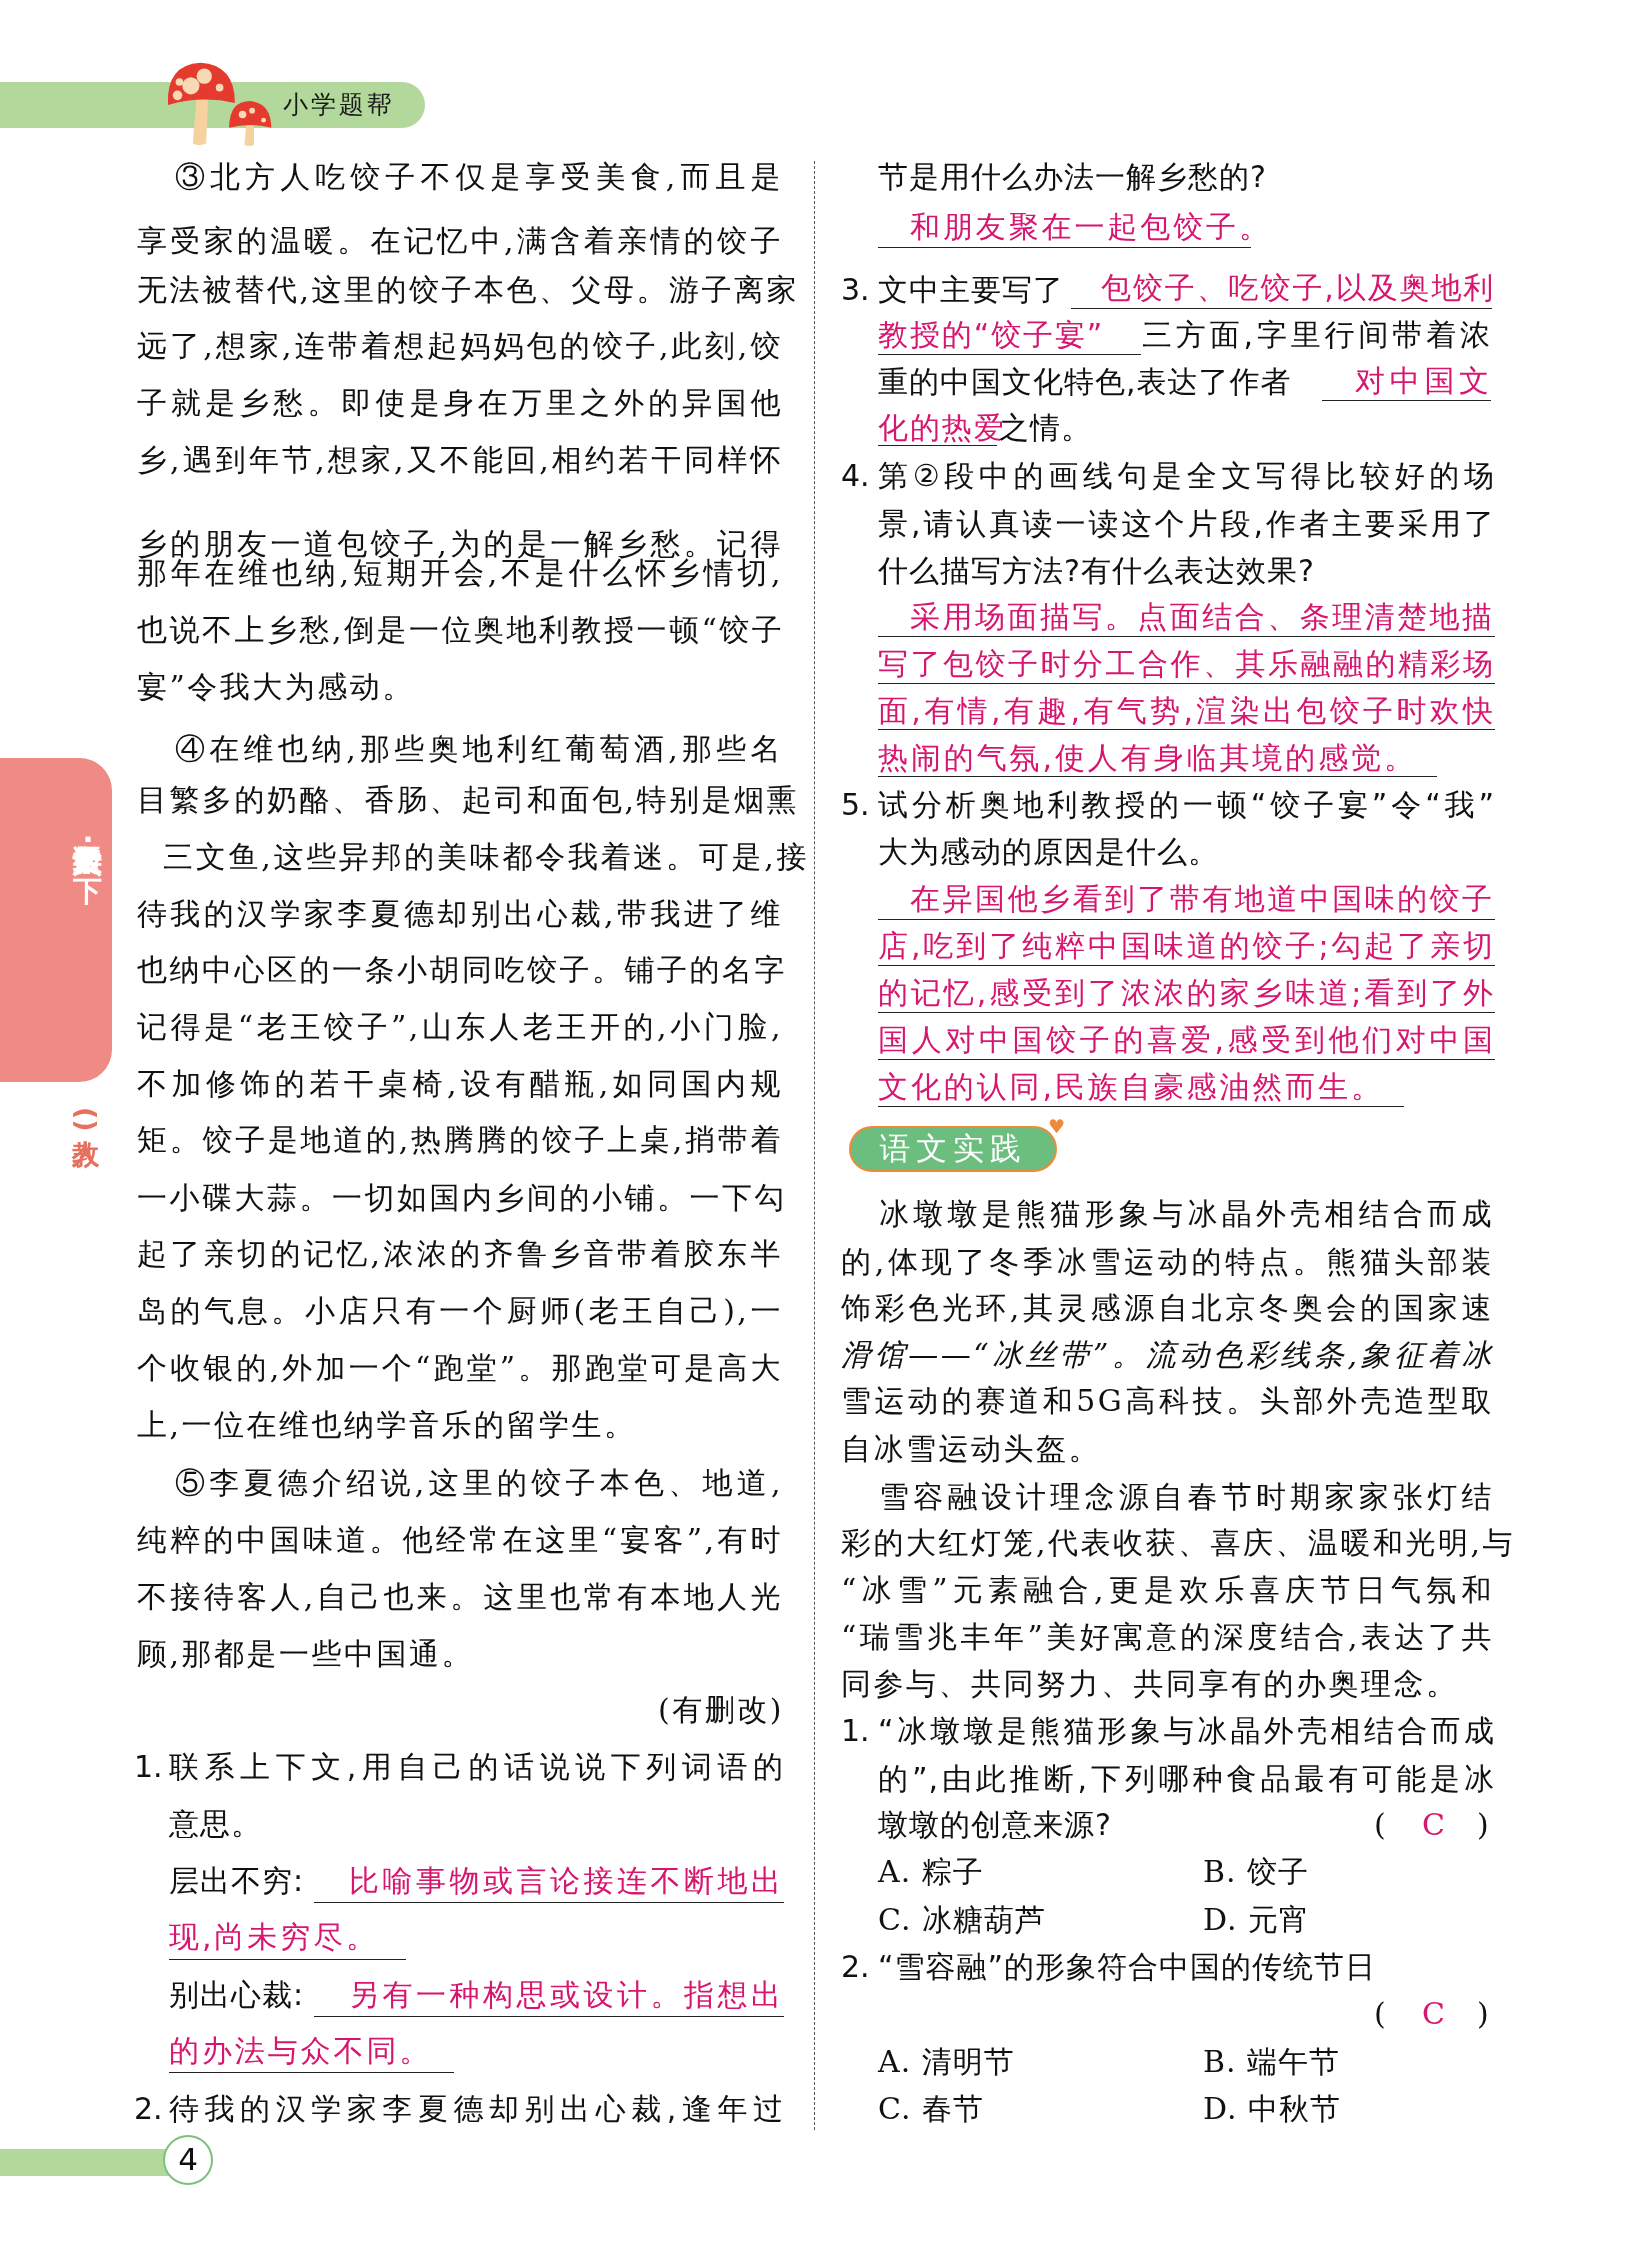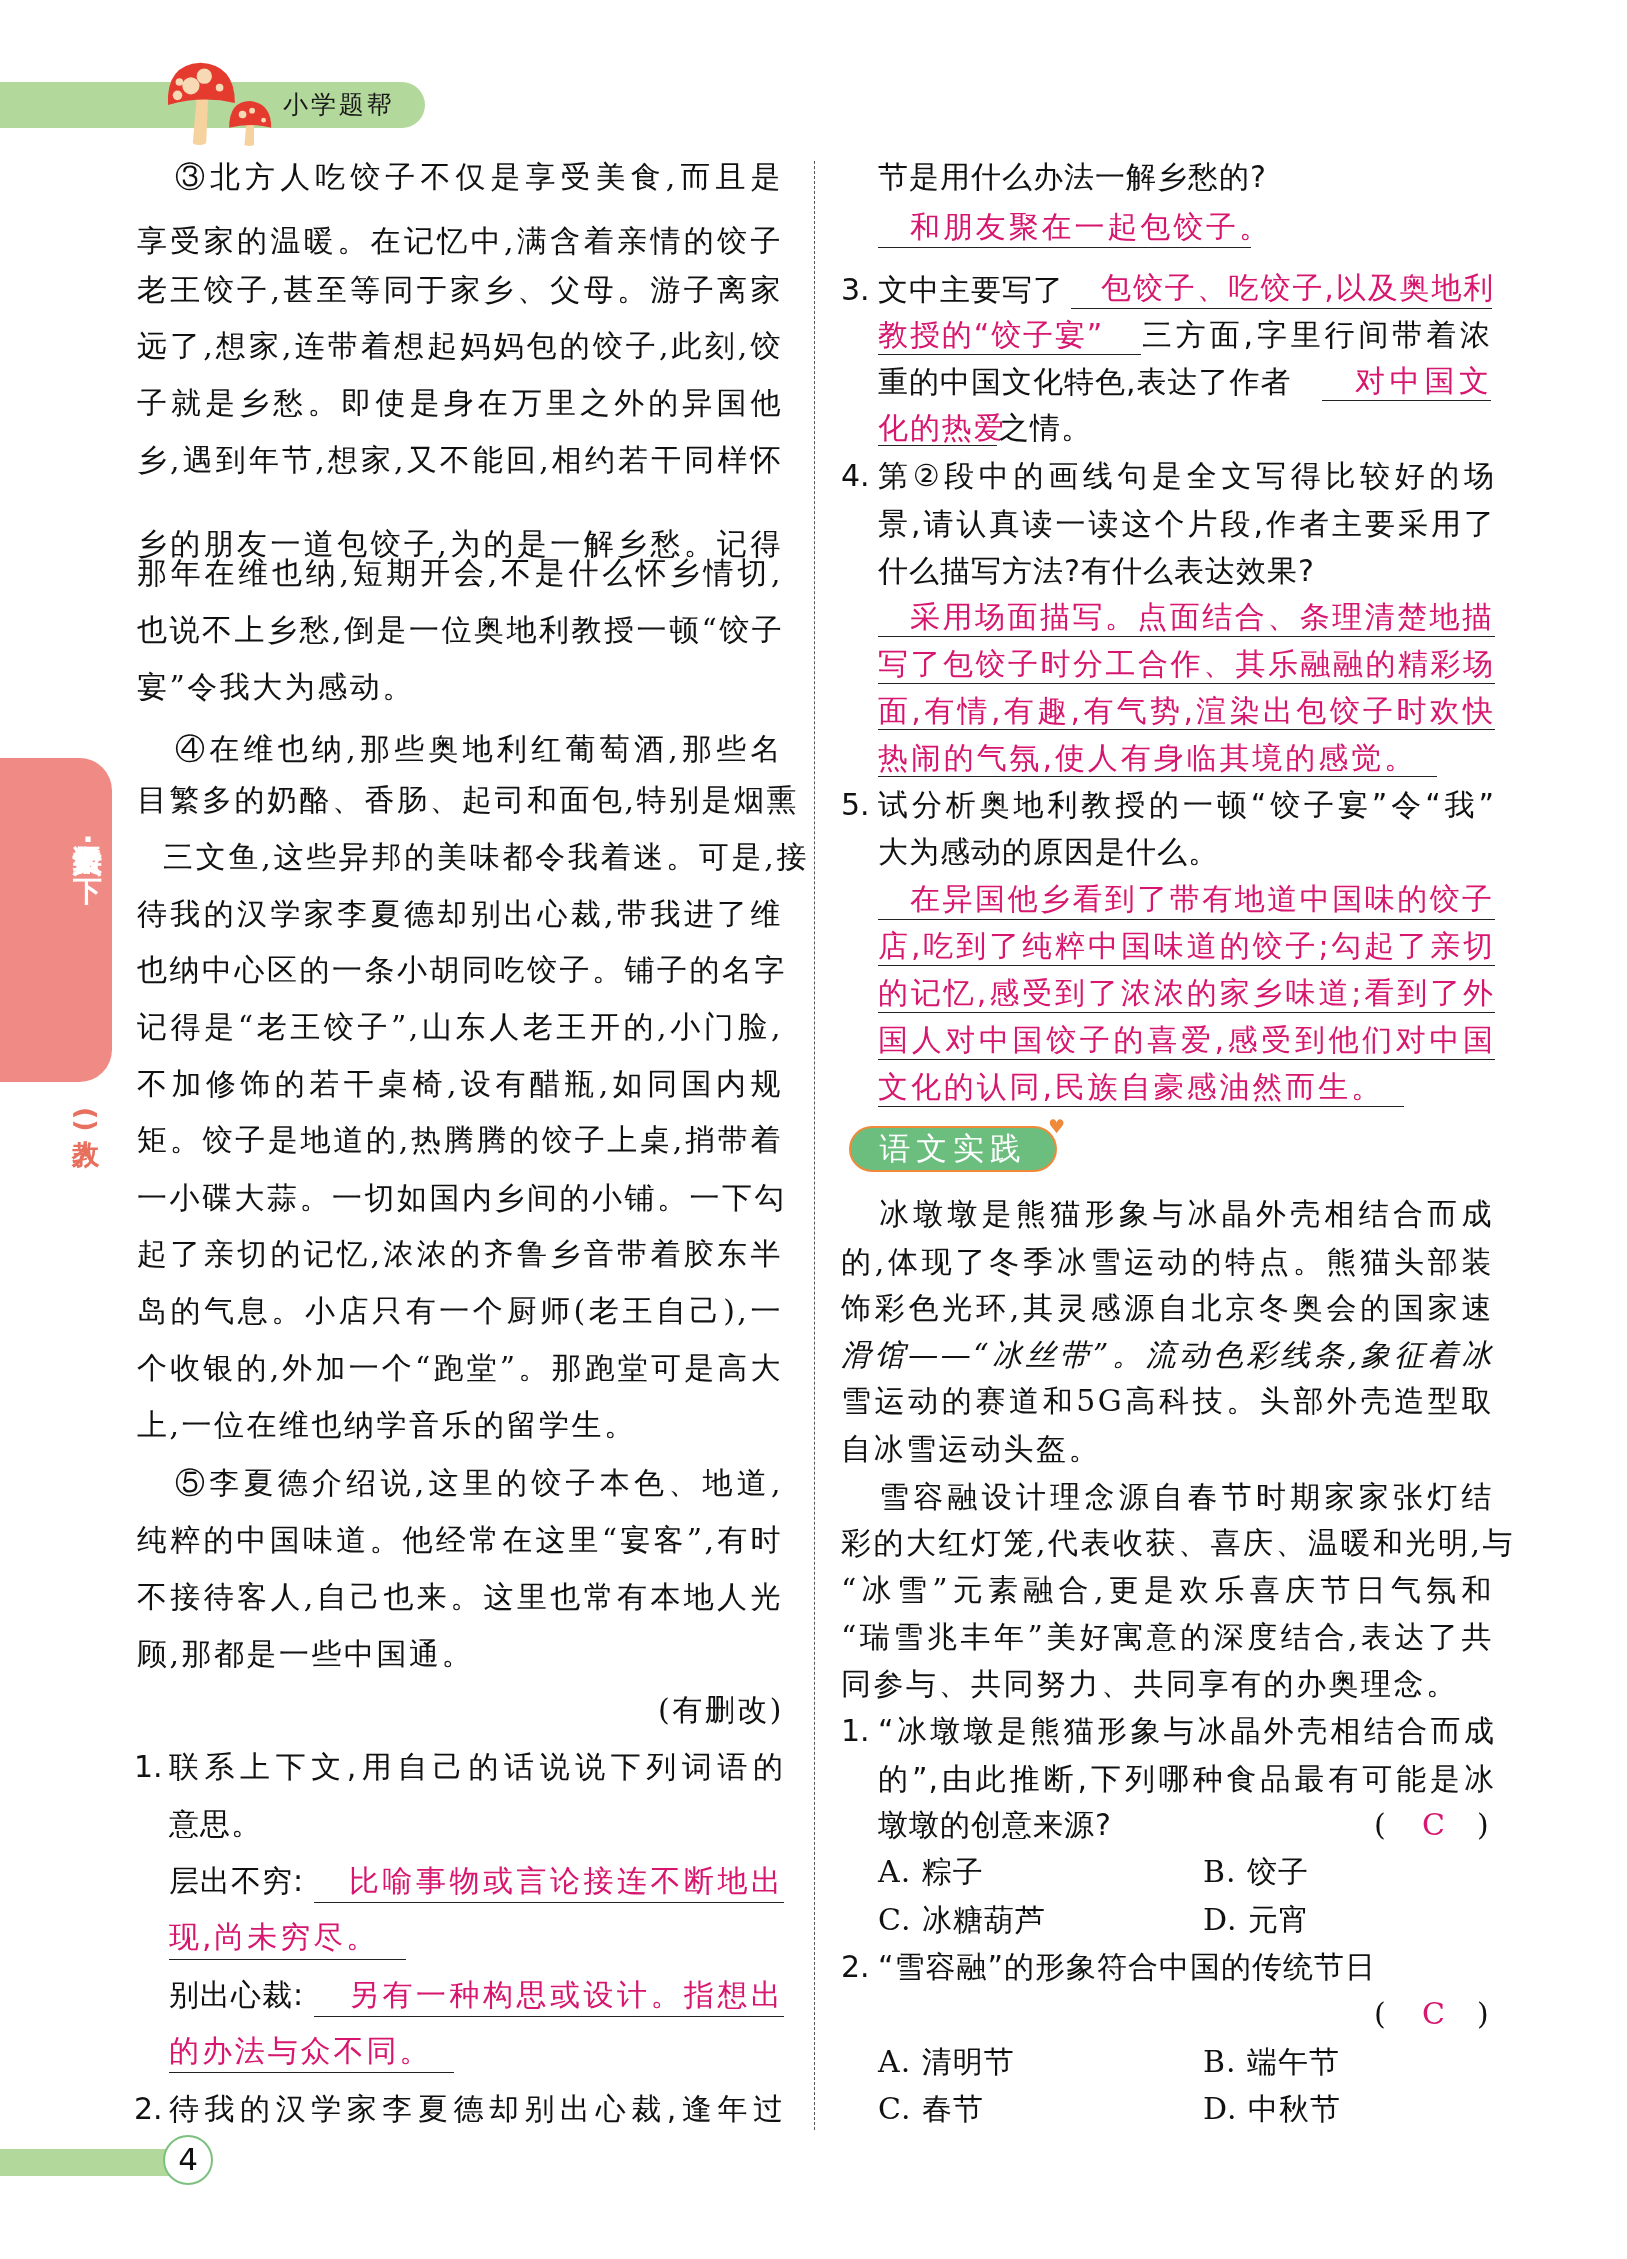--- a/index.html
+++ b/index.html
@@ -60,21 +60,21 @@
 <div class="abs side-pub">
   <span style="writing-mode:vertical-rl;">(人教)</span>
 </div>
 
 <div class="abs divider"></div>
 
 <div>
 
   <div class="ln L just" style="top:158px;padding-left:38px;width:608px;">③北方人吃饺子不仅是享受美食,而且是</div>
   <div class="ln L just" style="top:214px;margin-top:8px;">享受家的温暖。在记忆中,满含着亲情的饺子</div>
-  <div class="ln L just" style="top:271px;">老王饺子,甚至等同于家乡、父母。游子离家</div>
+  <div class="ln L just" style="top:271px;">无法被替代,这里的饺子本色、父母。游子离家</div>
   <div class="ln L just" style="top:327px;">远了,想家,连带着想起妈妈包的饺子,此刻,饺</div>
   <div class="ln L just" style="top:384px;">子就是乡愁。即使是身在万里之外的异国他</div>
   <div class="ln L just" style="top:441px;">乡,遇到年节,想家,又不能回,相约若干同样怀</div>
   <div class="ln L just" style="top:525px;">乡的朋友一道包饺子,为的是一解乡愁。记得</div>
   <div class="ln L just" style="top:554px;">那年在维也纳,短期开会,不是什么怀乡情切,</div>
   <div class="ln L just" style="top:611px;">也说不上乡愁,倒是一位奥地利教授一顿“饺子</div>
   <div class="ln L" style="top:668px;">宴”令我大为感动。</div>
 
   <div class="ln L just" style="top:730px;padding-left:38px;width:608px;">④在维也纳,那些奥地利红葡萄酒,那些名</div>
   <div class="ln L just" style="top:781px;">目繁多的奶酪、香肠、起司和面包,特别是烟熏</div>

